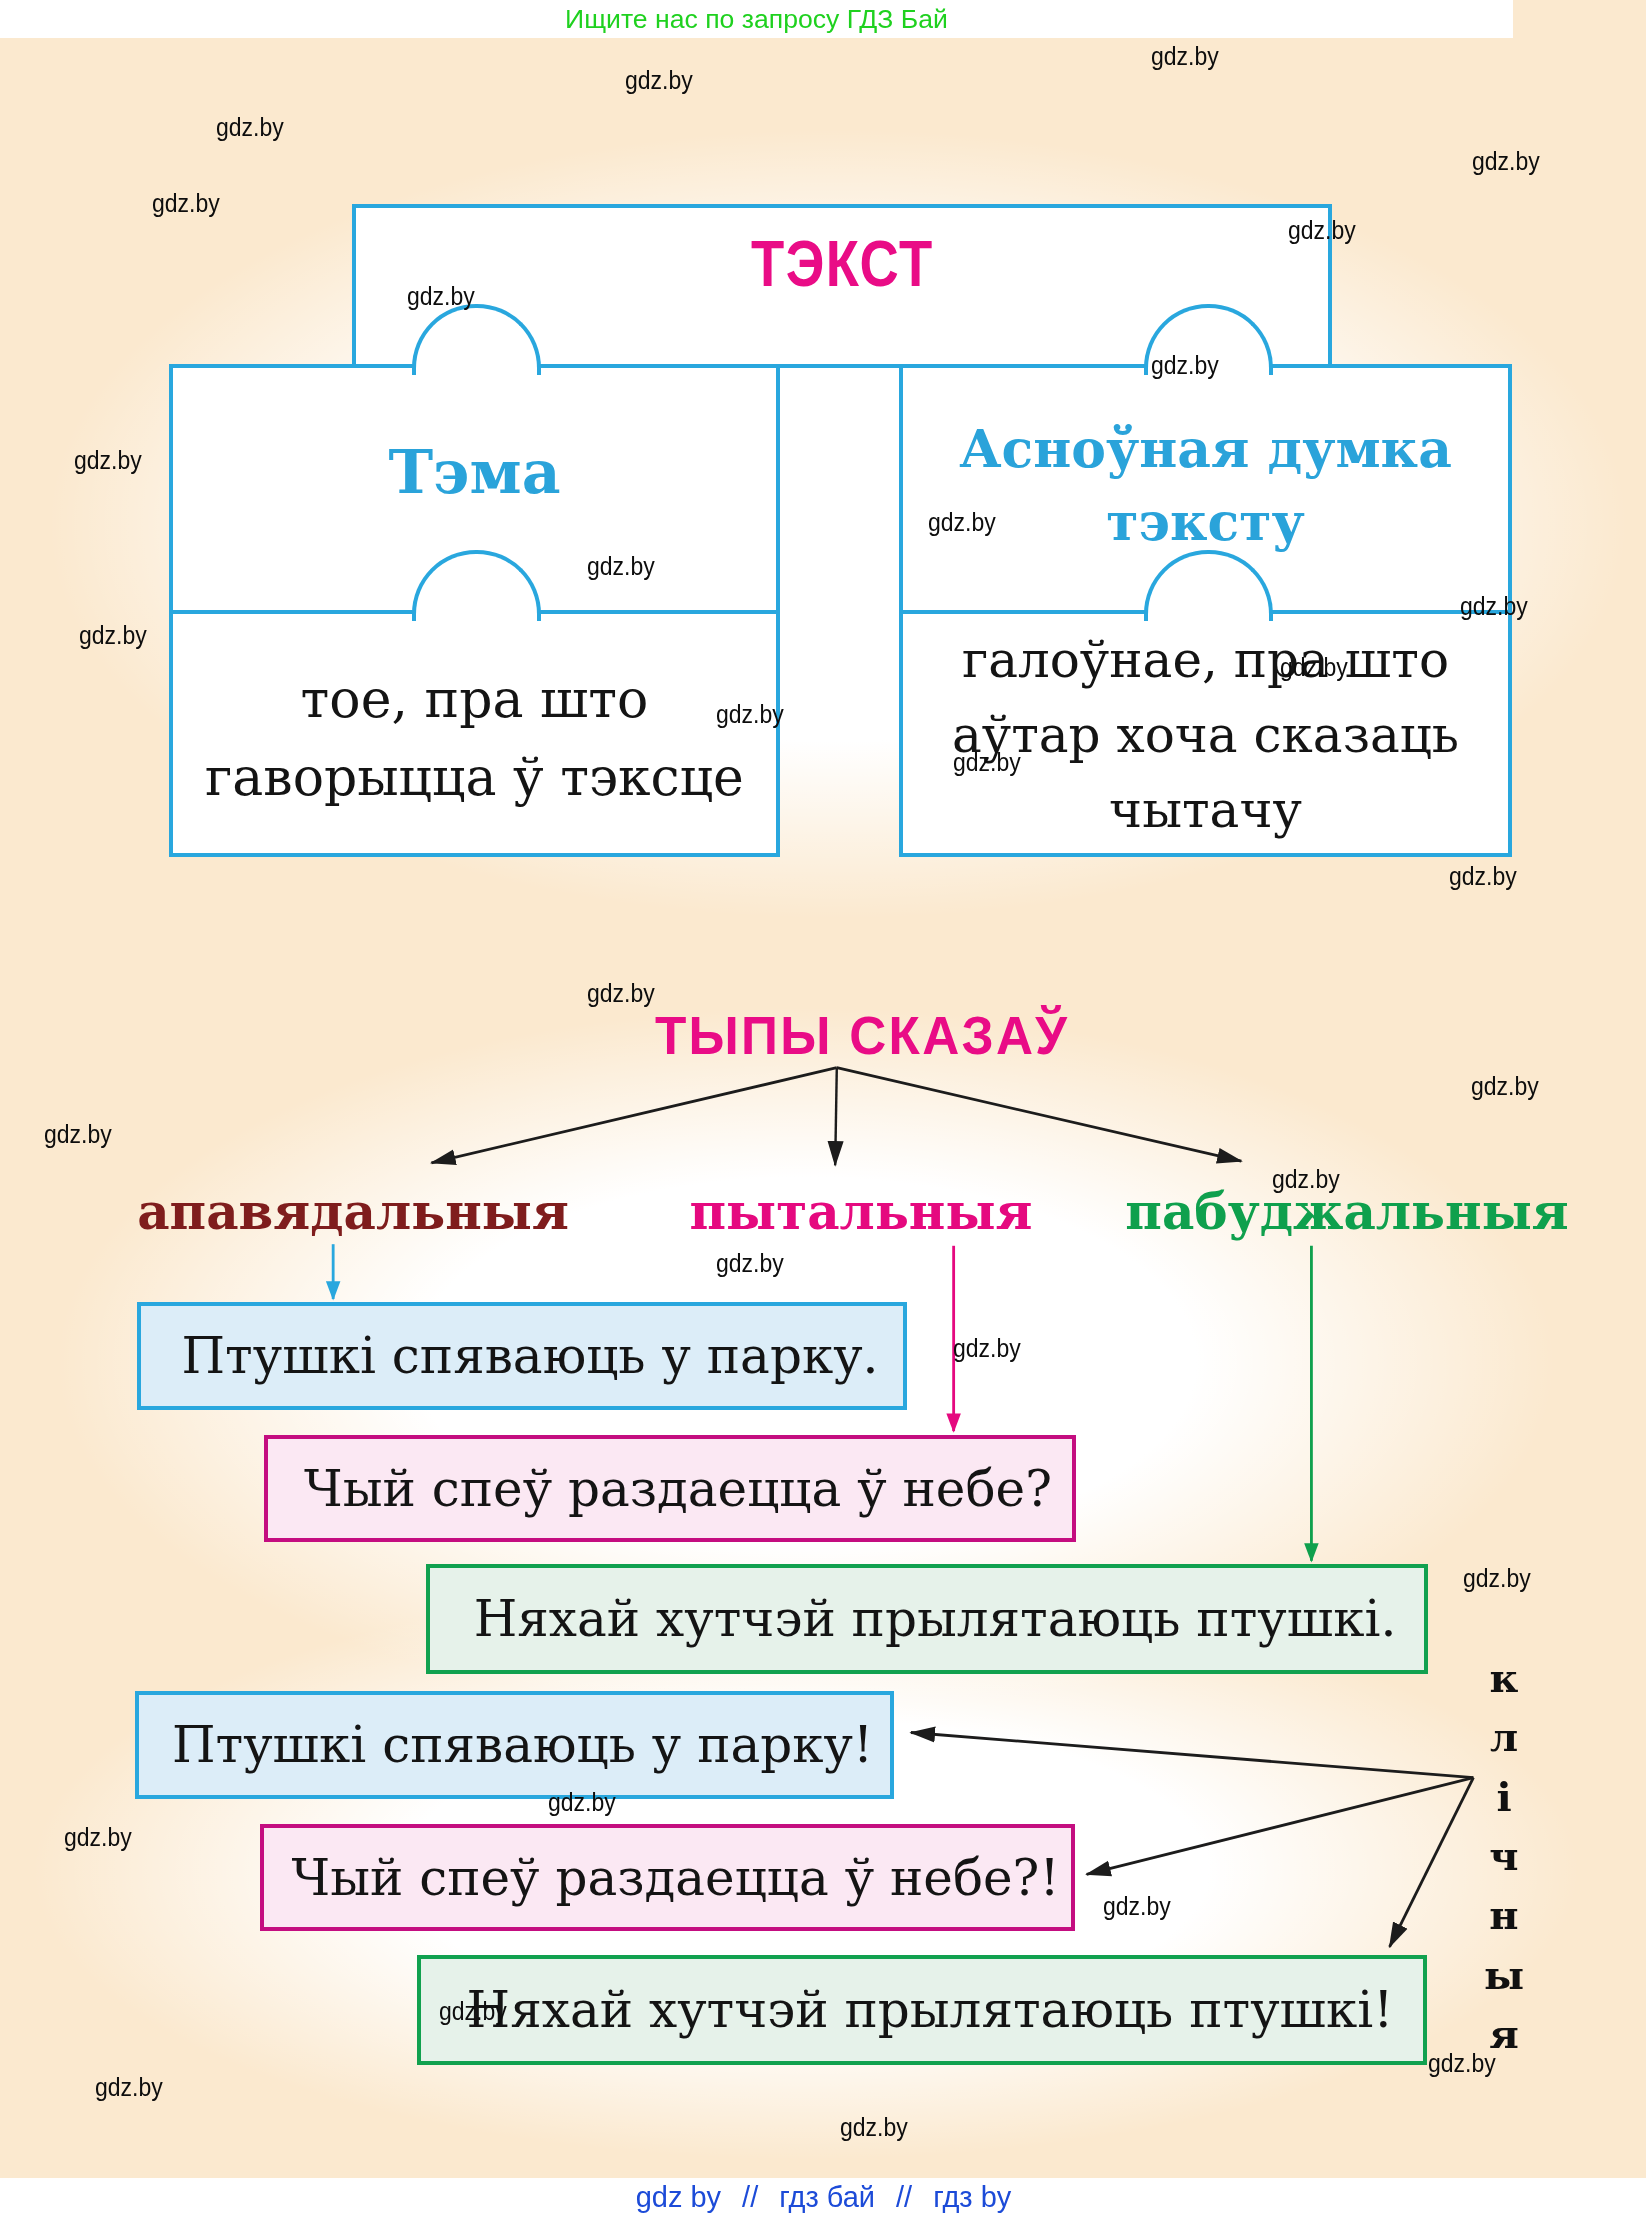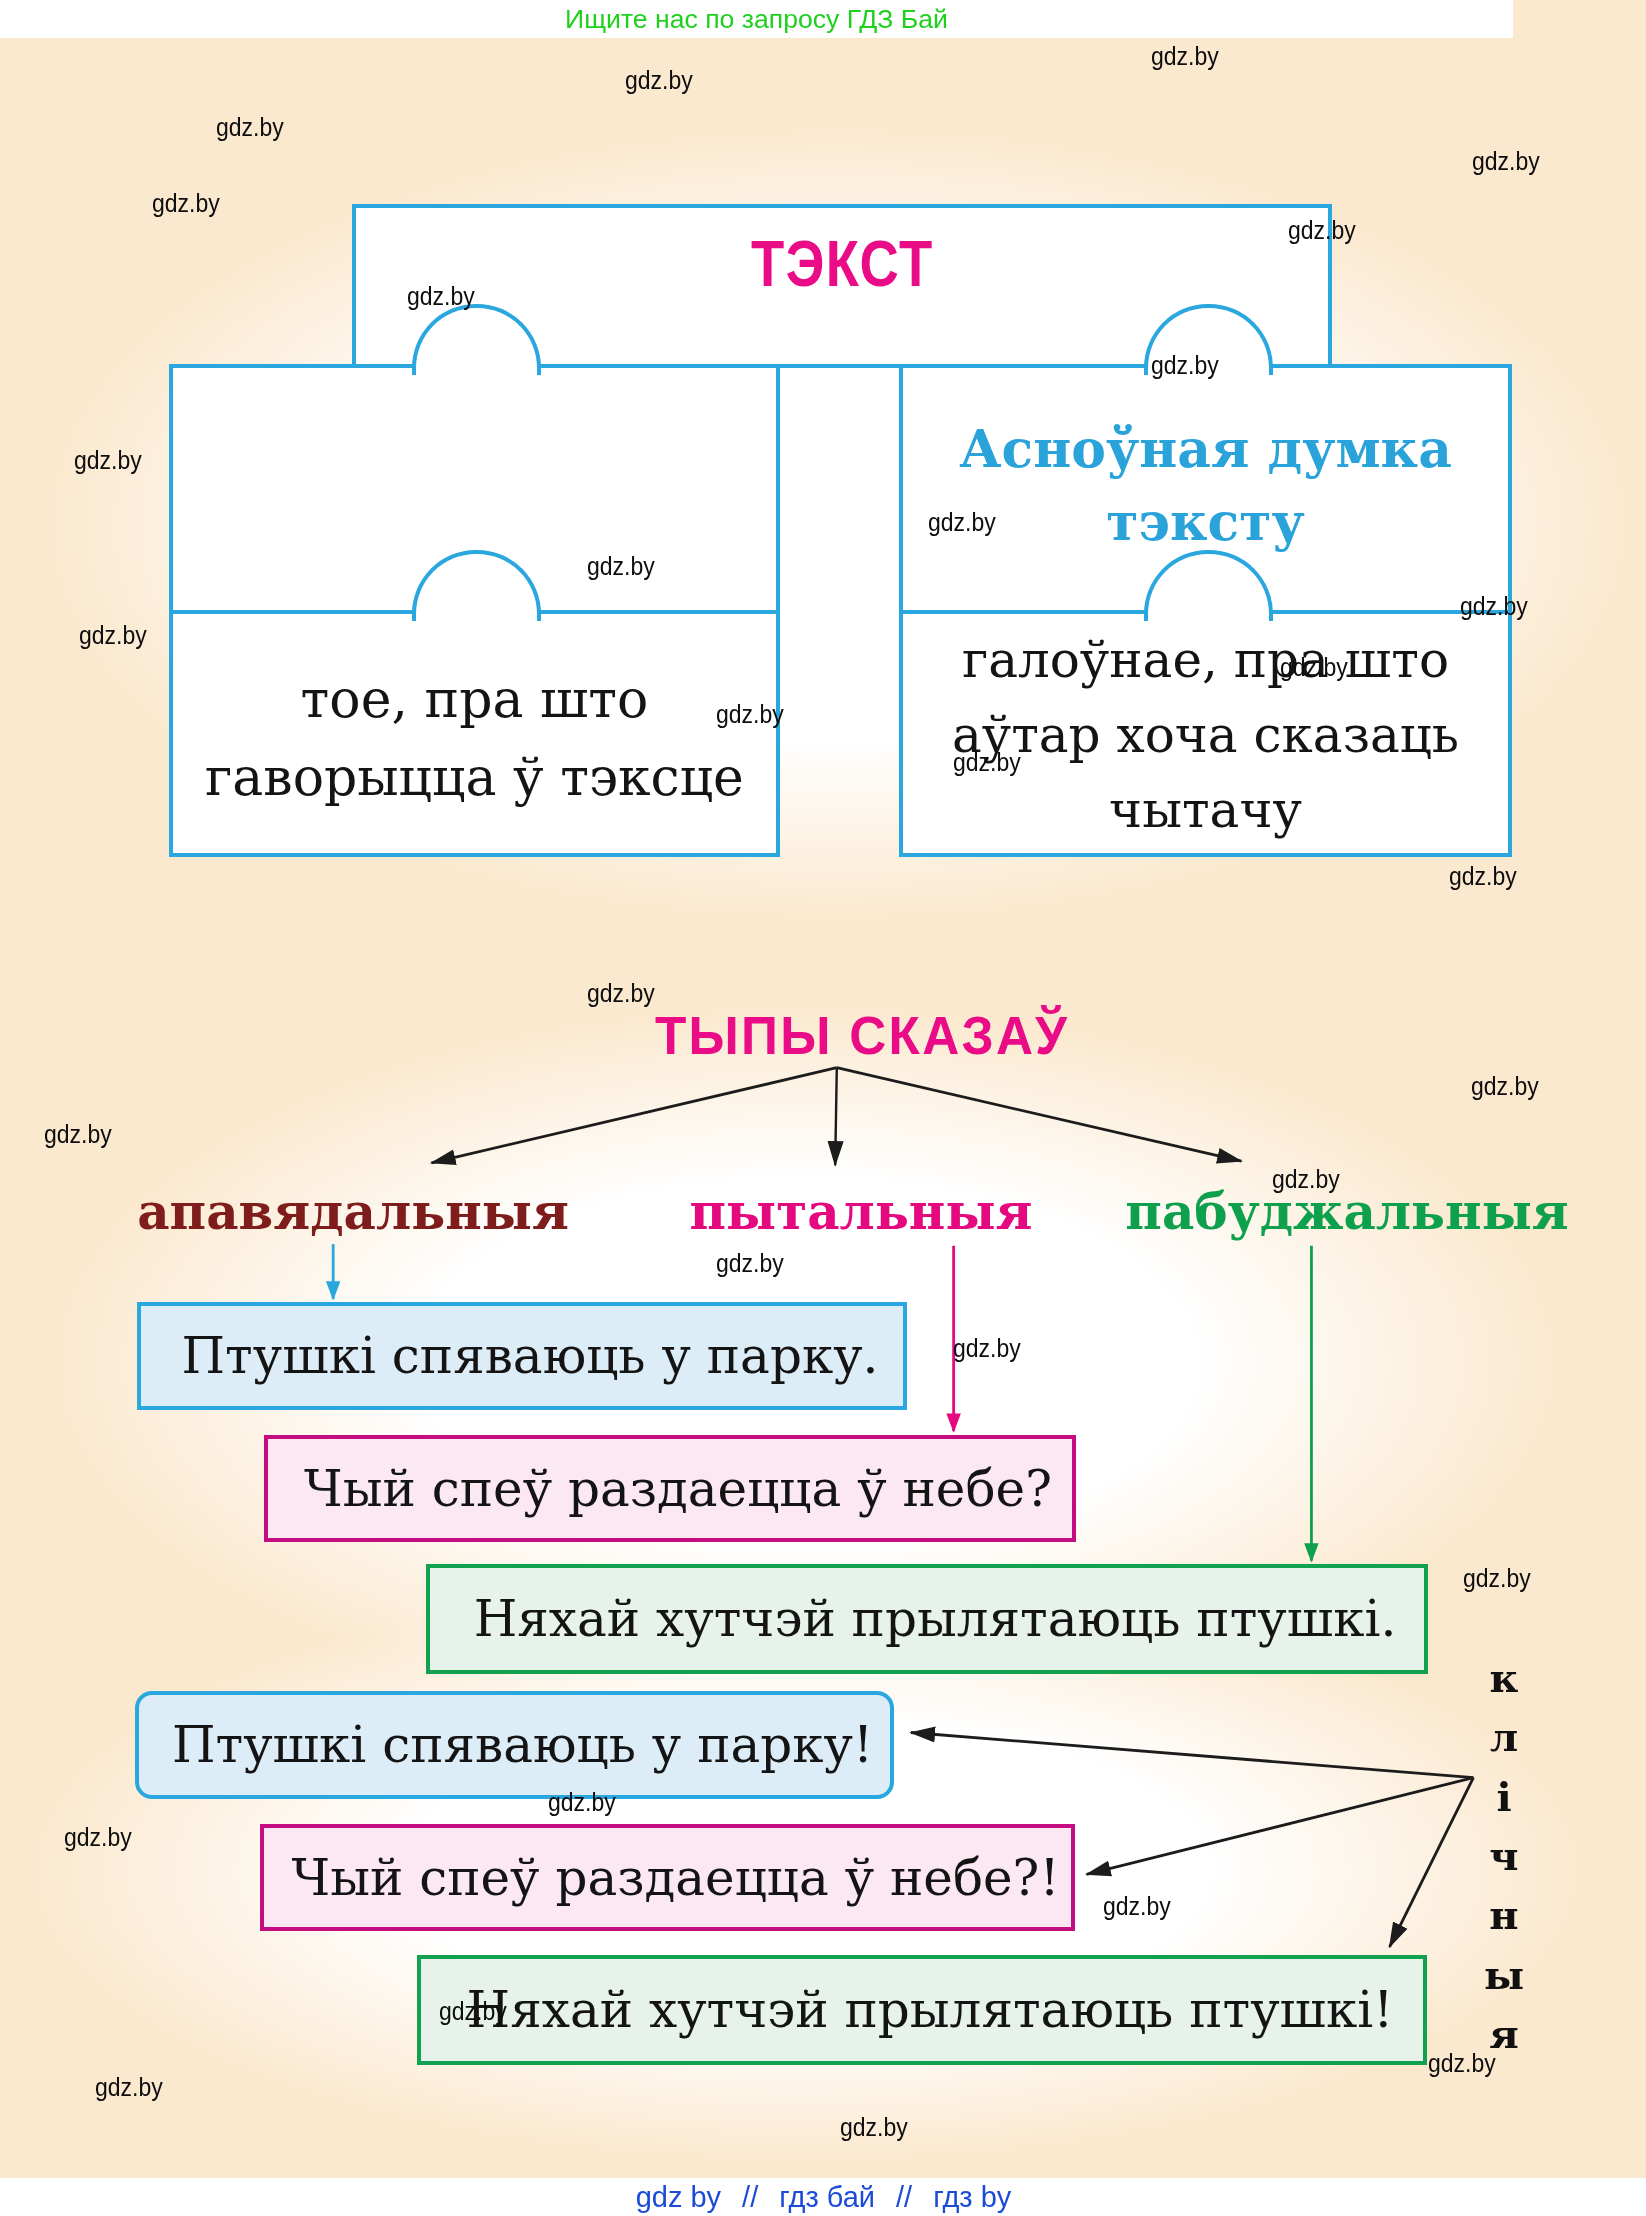--- a/index.html
+++ b/index.html
@@ -80,20 +80,21 @@
 
   <div class="abs bump" style="left:412px;top:304px;width:129px;height:71px;"></div>
   <div class="abs bump" style="left:1144px;top:304px;width:129px;height:71px;"></div>
   <div class="abs bump" style="left:412px;top:550px;width:129px;height:71px;"></div>
   <div class="abs bump" style="left:1144px;top:550px;width:129px;height:71px;"></div>
 
   <div id="title1" class="abs big-title">
     <span>ТЭКСТ</span>
   </div>
 
+  <div class="abs serif blue-head center-flex" style="left:185px;top:379px;width:579px;height:185px;font-size:60px;z-index:4;">Тэма</div>
   <div class="abs serif desc center-flex" style="left:185px;top:637px;width:579px;height:201px;font-size:52px;z-index:4;">тое, пра што
 гаворыцца ў тэксце</div>
 
   <div class="abs serif blue-head center-flex" style="left:915px;top:385px;width:581px;height:201px;font-size:52px;line-height:1.4;z-index:4;">Асноўная думка
 тэксту</div>
   <div class="abs serif desc center-flex" style="left:915px;top:622px;width:581px;height:226px;font-size:50px;z-index:4;">галоўнае, пра што
 аўтар хоча сказаць
 чытачу</div>
 
   <div id="title2" class="abs big-title">
@@ -107,21 +108,21 @@
   <div class="abs ex serif v-blue" style="left:137px;top:1302px;width:770px;height:108px;">
     <span>Птушкі спяваюць у парку.</span>
   </div>
   <div class="abs ex serif v-pink" style="left:264px;top:1435px;width:812px;height:107px;">
     <span>Чый спеў раздаецца ў небе?</span>
   </div>
   <div class="abs ex serif v-green" style="left:426px;top:1564px;width:1002px;height:110px;">
     <span>Няхай хутчэй прылятаюць птушкі.</span>
   </div>
 
-  <div class="abs ex serif v-blue" style="left:135px;top:1691px;width:759px;height:108px;border-radius:17px;">
+  <div class="abs ex serif v-blue" style="left:135px;top:1691px;width:759px;height:108px;">
     <span>Птушкі спяваюць у парку!</span>
   </div>
   <div class="abs ex serif v-pink" style="left:260px;top:1824px;width:815px;height:107px;">
     <span>Чый спеў раздаецца ў небе?!</span>
   </div>
   <div class="abs ex serif v-green" style="left:417px;top:1955px;width:1010px;height:110px;">
     <span>Няхай хутчэй прылятаюць птушкі!</span>
   </div>
 
   <div id="excl-word" class="abs serif">

